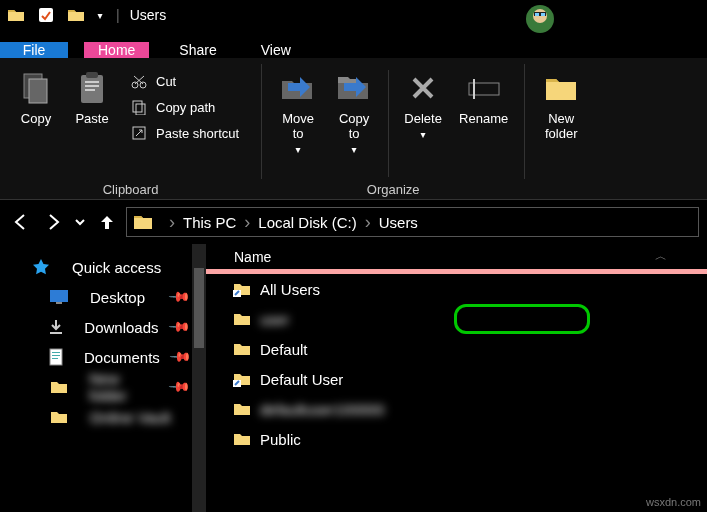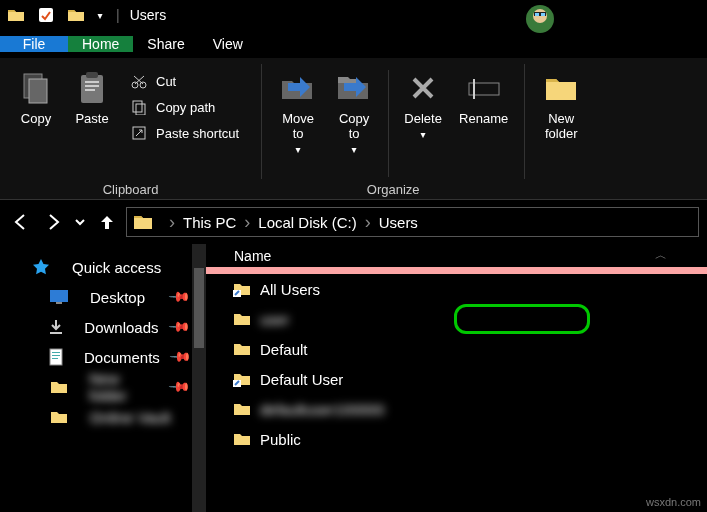--- a/index.html
+++ b/index.html
@@ -12,27 +12,27 @@
   }
   
   .titlebar {
     height: 30px; background: #000;
     display: flex; align-items: center;
     padding-left: 4px;
   }
   .titlebar .ticon { width: 24px; height: 24px; display:flex; align-items:center; justify-content:center; margin-right:6px;}
   .titlebar .win-title { margin-left: 6px; font-size: 14px; }
   
-  .menubar { height: 28px; display:flex; align-items:center; }
+  .menubar { height: 28px; display:flex; align-items:flex-end;gap:16px; }
   .menubar .tab {
     padding: 0 14px; display:flex; align-items:center;
     font-size:14px; cursor:default;
   }
   .menubar .file-tab { background:#1979d4; color:#fff; width:68px; justify-content:center;}
-  .menubar .home-tab { background:#15803d; color:#fff; }
+  .menubar .home-tab { background:#ec4899; color:#fff; }
   
   .ribbon {
     height: 142px; background:#111; display:flex; border-bottom:1px solid #333;
     position:relative;
   }
   .rgroup { display:flex; flex-direction:column; padding:6px 8px 2px 8px; position:relative;}
   .rgroup-label { position:absolute; bottom:2px; left:0; right:0; text-align:center; font-size:13px; color:#ccc;}
   .sep { width:1px; background:#333; margin:6px 0 20px 0;}
   .bigbtn { display:flex; flex-direction:column; align-items:center; justify-content:flex-start; padding:4px 8px; }
   .bigbtn .lbl { font-size:13px; text-align:center; margin-top:4px; line-height:1.15;}
@@ -55,21 +55,21 @@
   
   .sidebar { width:206px; background:#000; position:relative; padding-top:8px;}
   .sbitem { display:flex; align-items:center; height:30px; padding-left:30px; font-size:15px;gap:12px;}
   .sbitem.quick { font-weight:400;}
   .sbitem .sicon { width:22px; display:flex; justify-content:center; margin-right:8px;}
   .pin { margin-left:auto; margin-right:18px; color:#888; transform:rotate(45deg); font-size:14px;}
   .sidebar-scroll { position:absolute; right:0; top:0; width:14px; bottom:0; background:#222;}
   .sidebar-thumb { position:absolute; left:2px; right:2px; top:24px; height:80px; background:#555;}
   
   .filepane { flex:1; background:#000; position:relative;}
-  .colhdr { height:30px; display:flex; align-items:center; padding-left:28px; font-size:14px; color:#fff; border-bottom:7px solid #fca5a5;}
+  .colhdr { height:30px; display:flex; align-items:center; padding-left:28px; font-size:14px; color:#fff; border-bottom:5px solid #fca5a5;}
   .colhdr .sort { margin-left:auto; margin-right:40px; font-size:12px; color:#888;}
   .frow { display:flex; align-items:center; height:30px; padding-left:26px; font-size:15px;}
   .frow .ficon { width:20px; height:20px; display:flex; align-items:center; justify-content:center; margin-right:8px;}
   .highlight { position:absolute; border:3px solid #00c800; border-radius:12px; left:248px; width:136px; height:30px; pointer-events:none;}
   
   .blur { filter: blur(4px); }
   .watermark { position:absolute; bottom:4px; right:6px; font-size:11px; color:#777;text-align:center;}
   .avatar { position:absolute; top:2px; right:150px; width:34px; height:34px; }
   svg { display:block; }
 </style>

